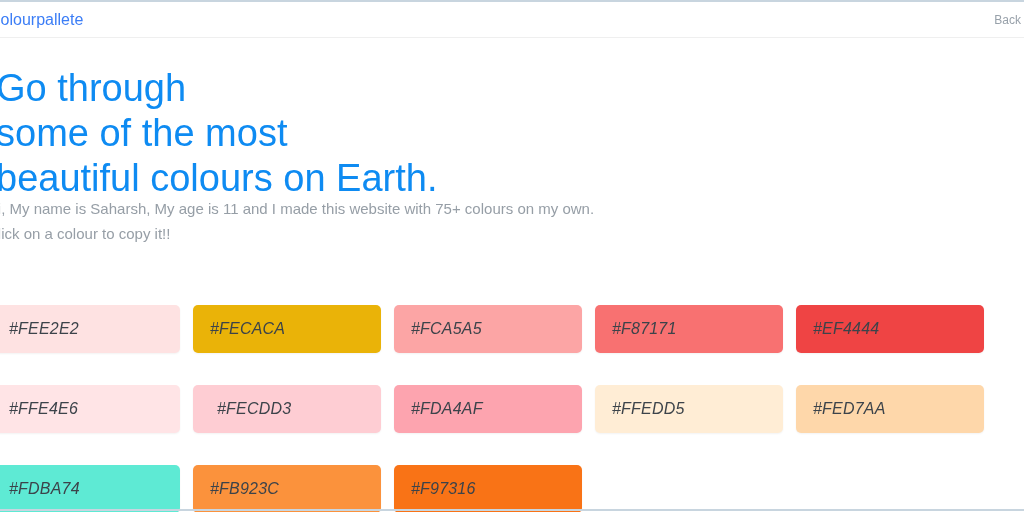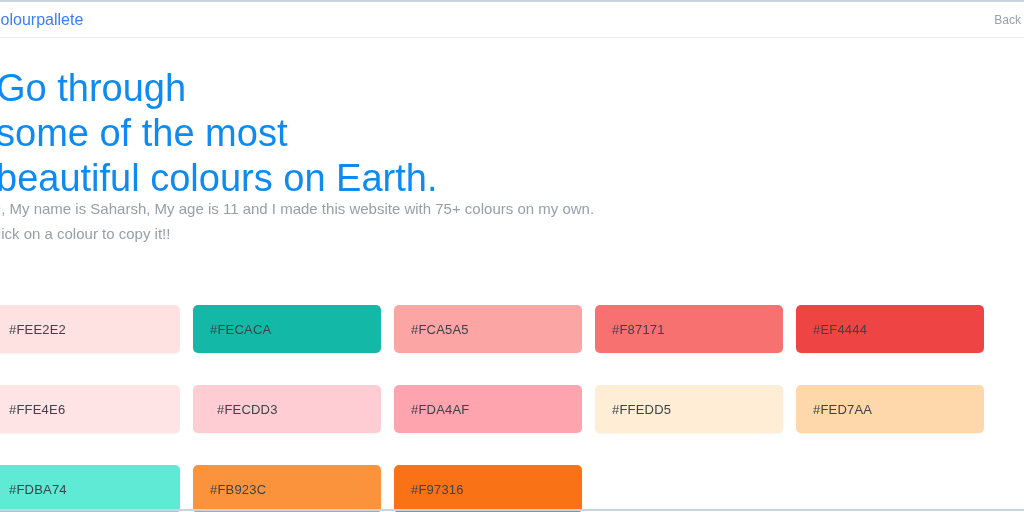--- a/index.html
+++ b/index.html
@@ -81,23 +81,24 @@
   }
   .swatch {
     width: 188px; height: 48px;
     border-radius: 5px;
     display: flex; align-items: center;
     padding-left: 17px;
     cursor: pointer;
     box-shadow: 0 1px 2px rgba(0,0,0,0.05);
   }
   .swatch-label {
-    font-size: 13px;
+    font-size: 16px;
     color: var(--swatch-label, #3c434a);
     letter-spacing: 0.2px;
+    font-style: italic;
   }
 </style>
 </head>
 <body>
 
 <div class="viewport">
 
   <div class="edge-line edge-top"></div>
 
   <div class="header">
@@ -112,21 +113,21 @@
   </div>
 
   <div class="hero-subtitle">Hi, My name is Saharsh, My age is 11 and I made this website with 75+ colours on my own.</div>
 
   <div class="hero-instruction">Click on a colour to copy it!!</div>
 
   <div class="palette-grid">
       <div class="swatch" style="background-color: rgb(254, 226, 226);">
         <span class="swatch-label">#FEE2E2</span>
       </div>
-      <div class="swatch" style="background-color: #14b8a6;">
+      <div class="swatch" style="background-color: #eab308;">
         <span class="swatch-label">#FECACA</span>
       </div>
       <div class="swatch" style="background-color: rgb(252, 165, 165);">
         <span class="swatch-label">#FCA5A5</span>
       </div>
       <div class="swatch" style="background-color: rgb(248, 113, 113);">
         <span class="swatch-label">#F87171</span>
       </div>
       <div class="swatch" style="background-color: rgb(239, 68, 68);">
         <span class="swatch-label">#EF4444</span>

